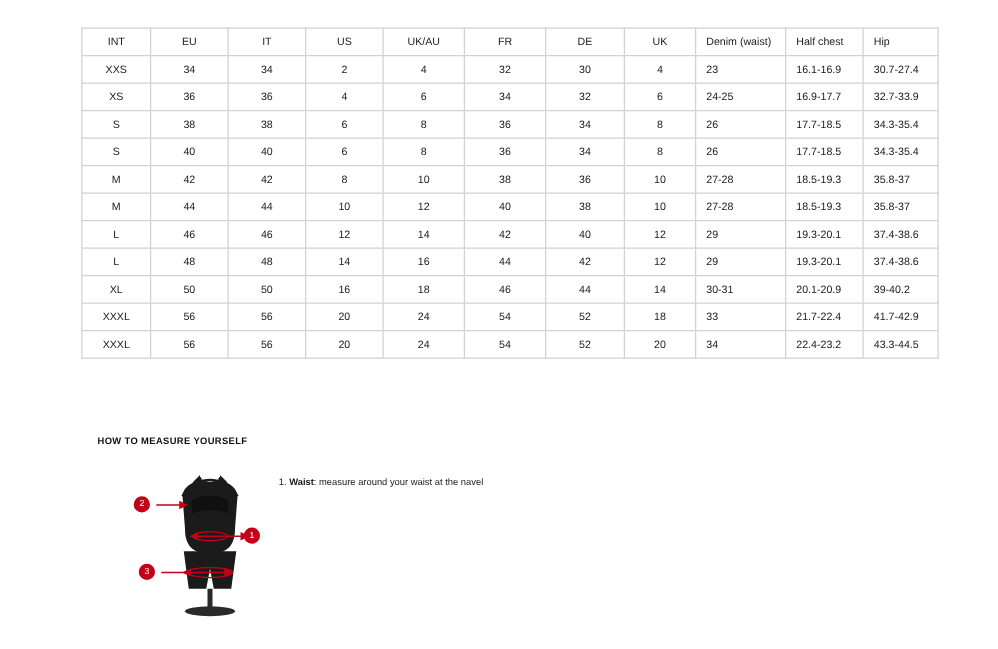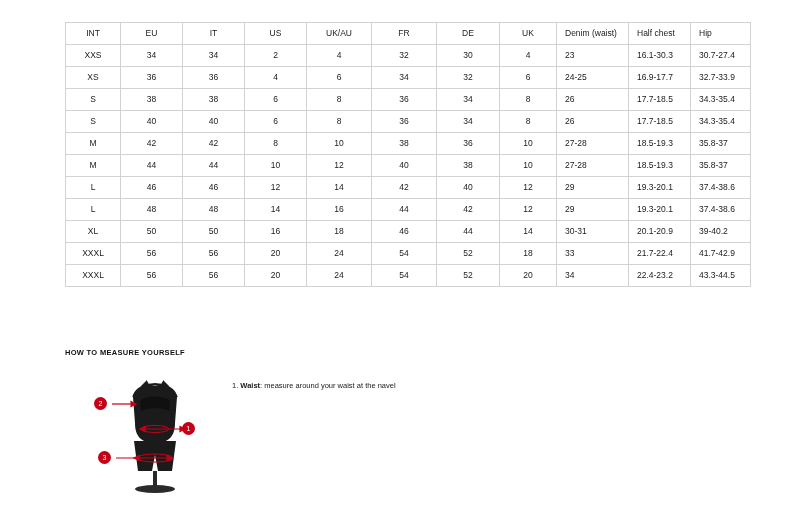--- a/index.html
+++ b/index.html
@@ -63,21 +63,21 @@
   col.c5 { width: 65px; }
   col.c6 { width: 63px; }
   col.c7 { width: 57px; }
   col.c8 { width: 72px; }
   col.c9 { width: 62px; }
   col.c10 { width: 60px; }
 
   
   .measure-section {
     position: absolute;
-    left: 65px;
+    left: 78px;
     top: 348px;
     width: 700px;
   }
   .measure-title {
     font-size: 7.5px;
     font-weight: bold;
     letter-spacing: 0.3px;
     color: #111;
     margin-bottom: 10px;
   }
@@ -87,21 +87,20 @@
     align-items: flex-start;
   }
   .figure-area {
     position: relative;
     width: 110px;
     height: 130px;
     margin-left: 35px;
     flex: 0 0 110px;
   }
   .instructions {
-    margin-left: 22px;
     padding-top: 14px;
     text-align: center;
   }
   .instruction {
     font-size: 7.5px;
     color: #1a1a1a;
     margin-bottom: 13px;
     line-height: 1.2;
     white-space: nowrap;
   }
@@ -165,21 +164,21 @@
           <tr>
             <td>XXS</td>
             <td>34</td>
             <td>34</td>
             <td>2</td>
             <td>4</td>
             <td>32</td>
             <td>30</td>
             <td>4</td>
             <td class="left-align">23</td>
-            <td class="left-align">16.1-30.3</td>
+            <td class="left-align">16.1-16.9</td>
             <td class="left-align">30.7-27.4</td>
           </tr>
           <tr>
             <td>XS</td>
             <td>36</td>
             <td>36</td>
             <td>4</td>
             <td>6</td>
             <td>34</td>
             <td>32</td>

